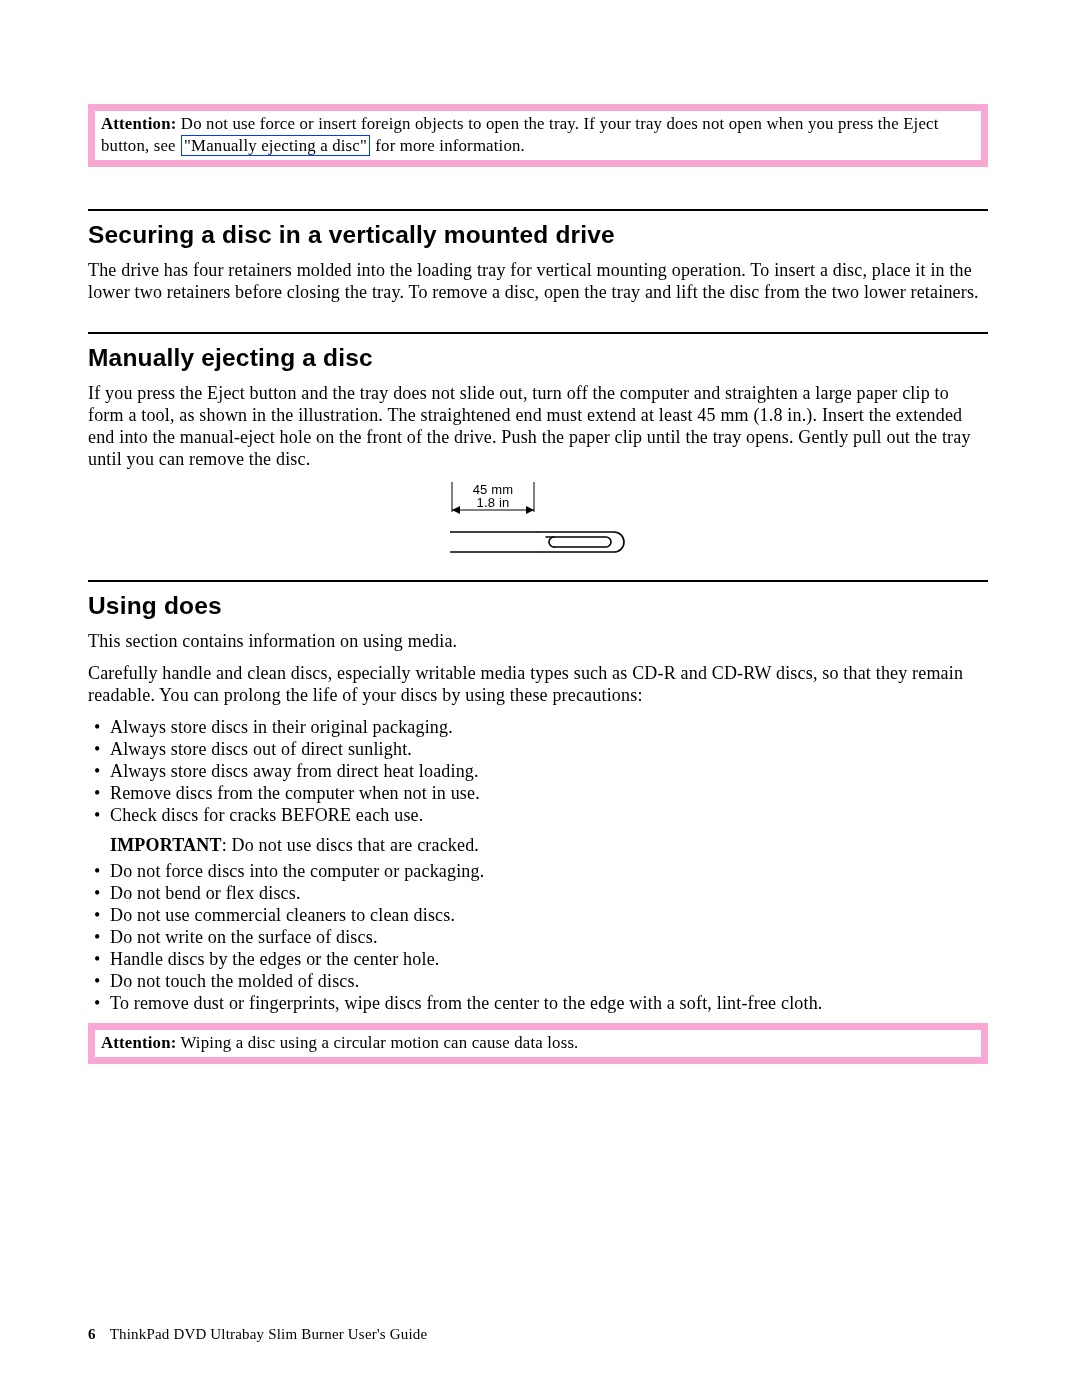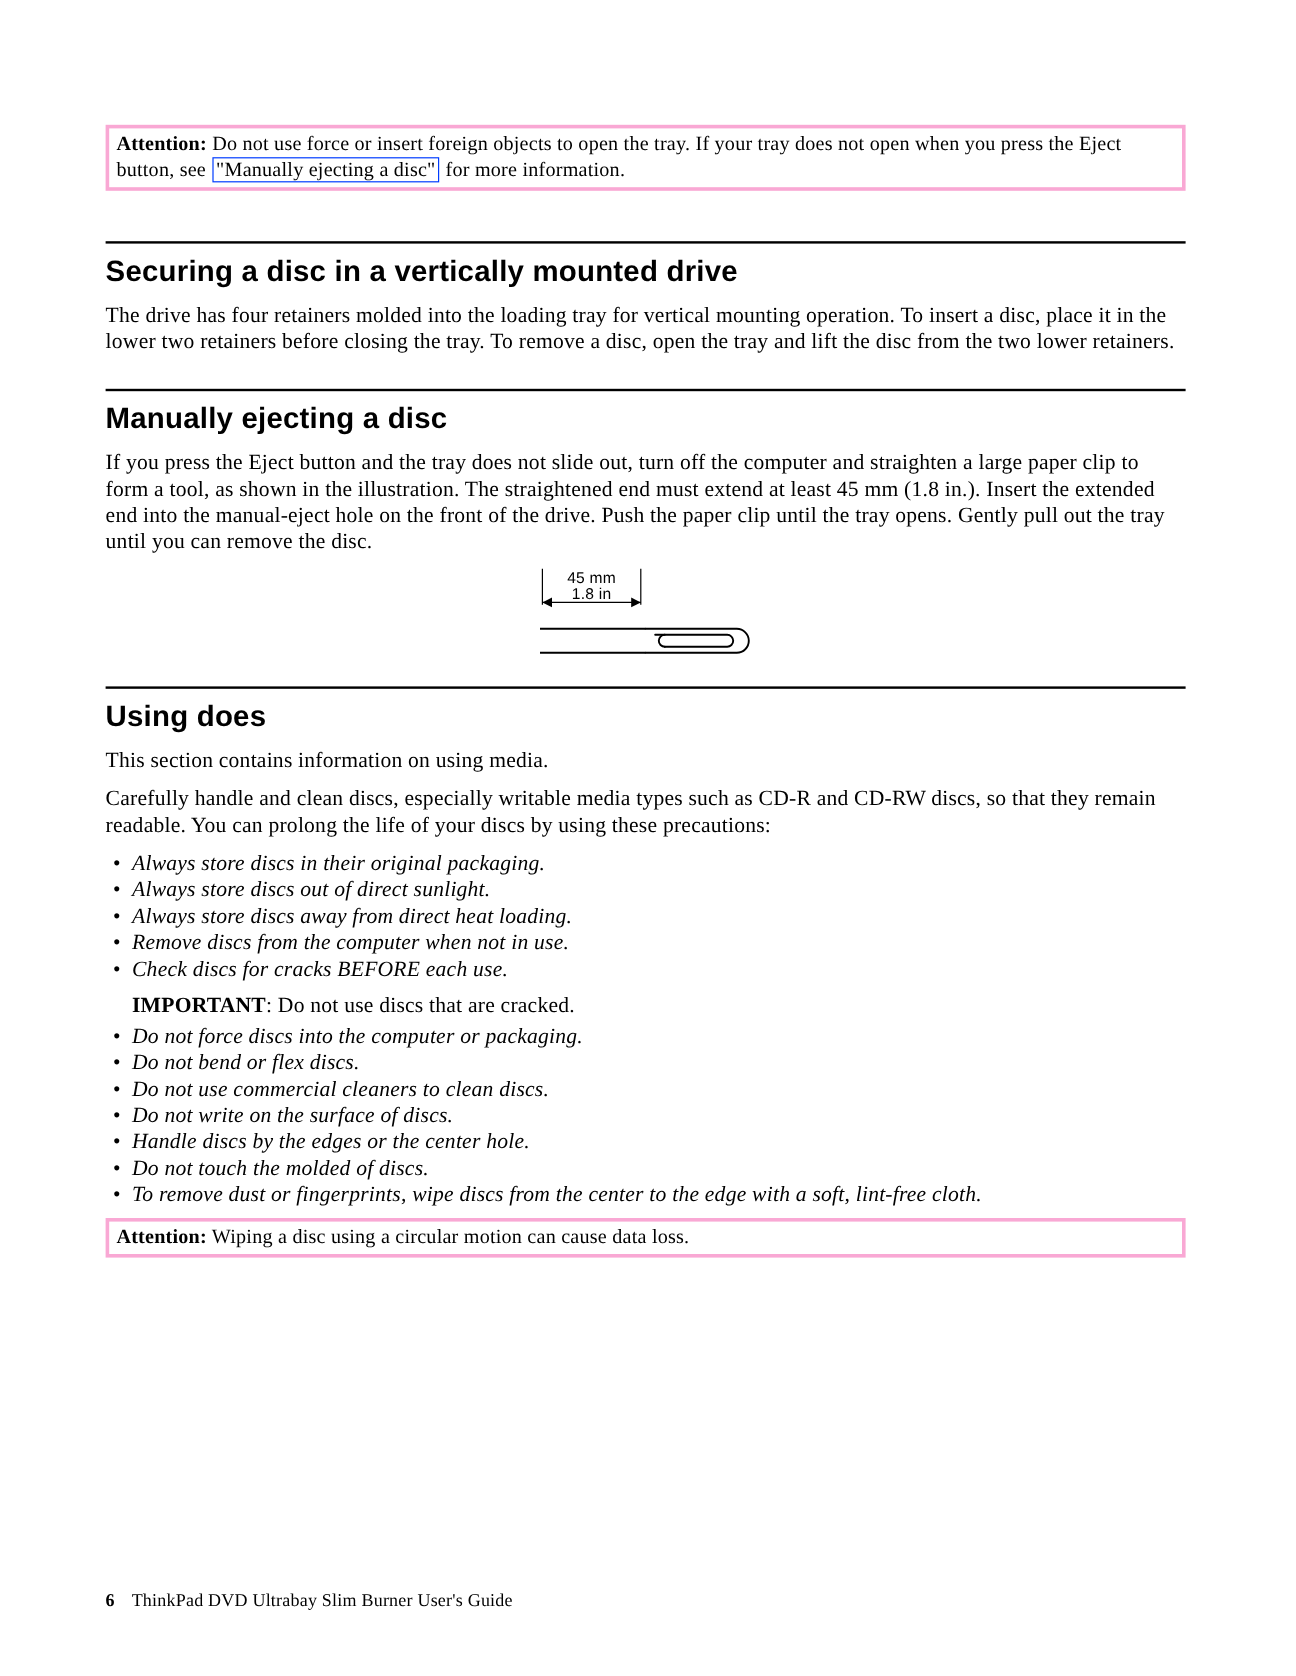--- a/index.html
+++ b/index.html
@@ -15,21 +15,21 @@
     background: #fff;
     font-family: "Book Antiqua", "Palatino Linotype", Palatino, serif;
     color: #000;
     font-size: 18px;
     line-height: 1.22;
     letter-spacing: 0.01em;
     box-sizing: border-box;
     padding: 104px 92px 54px 88px;
   }
   .attention-box {
-    border: 3px solid #f9a8d4;
+    border: 7px solid #f9a8d4;
     padding: 2px 6px 4px 6px;
     font-size: 16.8px;
     line-height: 1.28;
   }
   .attention-box .lead {
     font-weight: bold;
   }
   .xref {
     display: inline-block;
     border: 1px solid #003cff;
@@ -55,21 +55,20 @@
   .illus {
     width: 184px;
     height: 82px;
     margin: 4px auto 6px auto;
     display: block;
   }
   ul.disc-list {
     list-style: none;
     margin: 0 0 8px 0;
     padding: 0 0 0 22px;
-    font-style: italic;
   }
   ul.disc-list > li {
     position: relative;
     padding-left: 0;
     margin: 0;
     line-height: 1.22;
   }
   ul.disc-list > li::before {
     content: "•";
     position: absolute;

